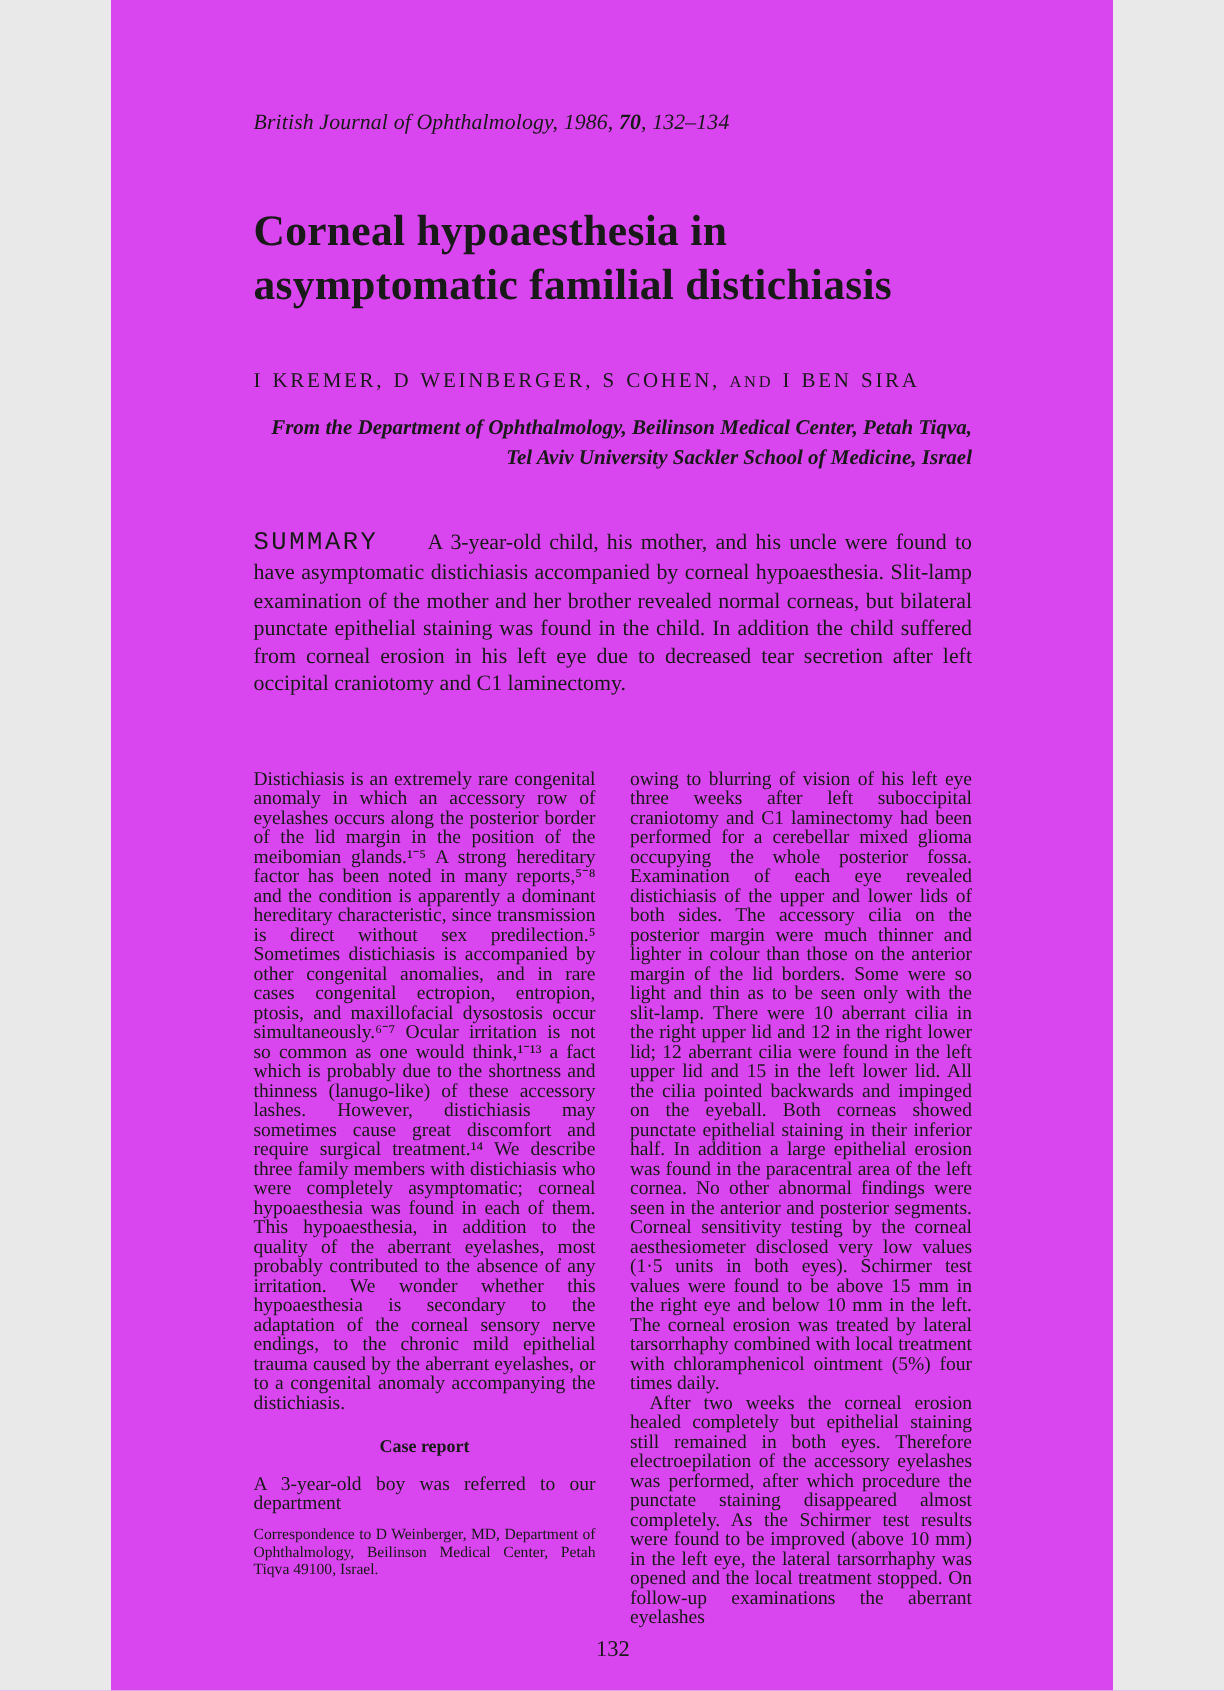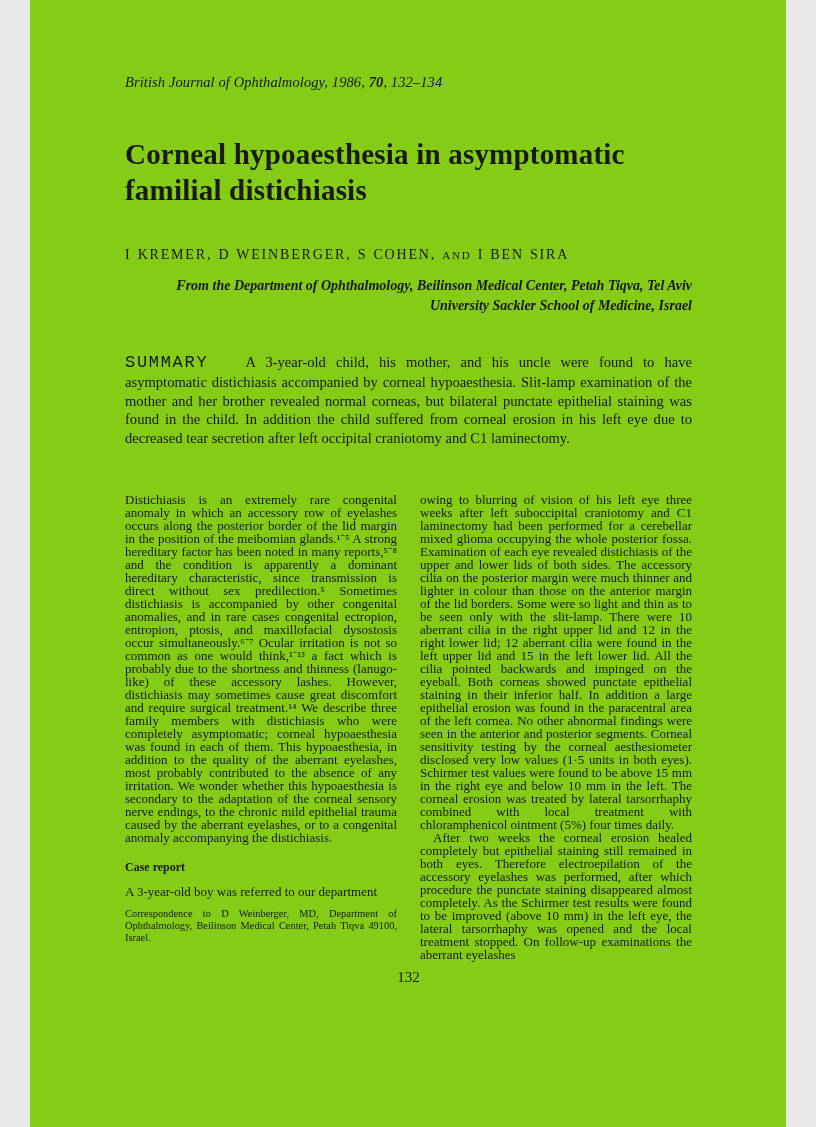--- a/index.html
+++ b/index.html
@@ -1,21 +1,21 @@
 <!DOCTYPE html>
 <html><head>
 <meta charset="utf-8">
 <style>
   * { box-sizing: border-box; }
   html, body { margin: 0; padding: 0; background: #e9e9e9; }
   .page {
-    width: 756px;
+    width: 668px;
     height: 1127px;
     margin: 0 auto;
-    background: #84cc16;
+    background: #d946ef;
     color: #191919;
     font-family: "Liberation Serif", serif;
     padding: 74px 94px 0 95px;
     position: relative;
     overflow: hidden;
   }
   .journal-line {
     font-style: italic;
     font-size: 14.5px;
     letter-spacing: 0.1px;
@@ -66,20 +66,21 @@
     margin: 0;
     font-size: 13px;
     line-height: 13px;
     text-align: justify;
   }
   .body-par.indent { text-indent: 13px; }
   .section-heading {
     font-size: 12px;
     font-weight: bold;
     margin: 16px 0 10px 0;
+    text-align: center;
   }
   .footnote {
     margin: 10px 0 0 0;
     font-size: 10.4px;
     line-height: 11.7px;
     text-align: justify;
   }
   .page-number {
     text-align: center;
     font-size: 15px;

